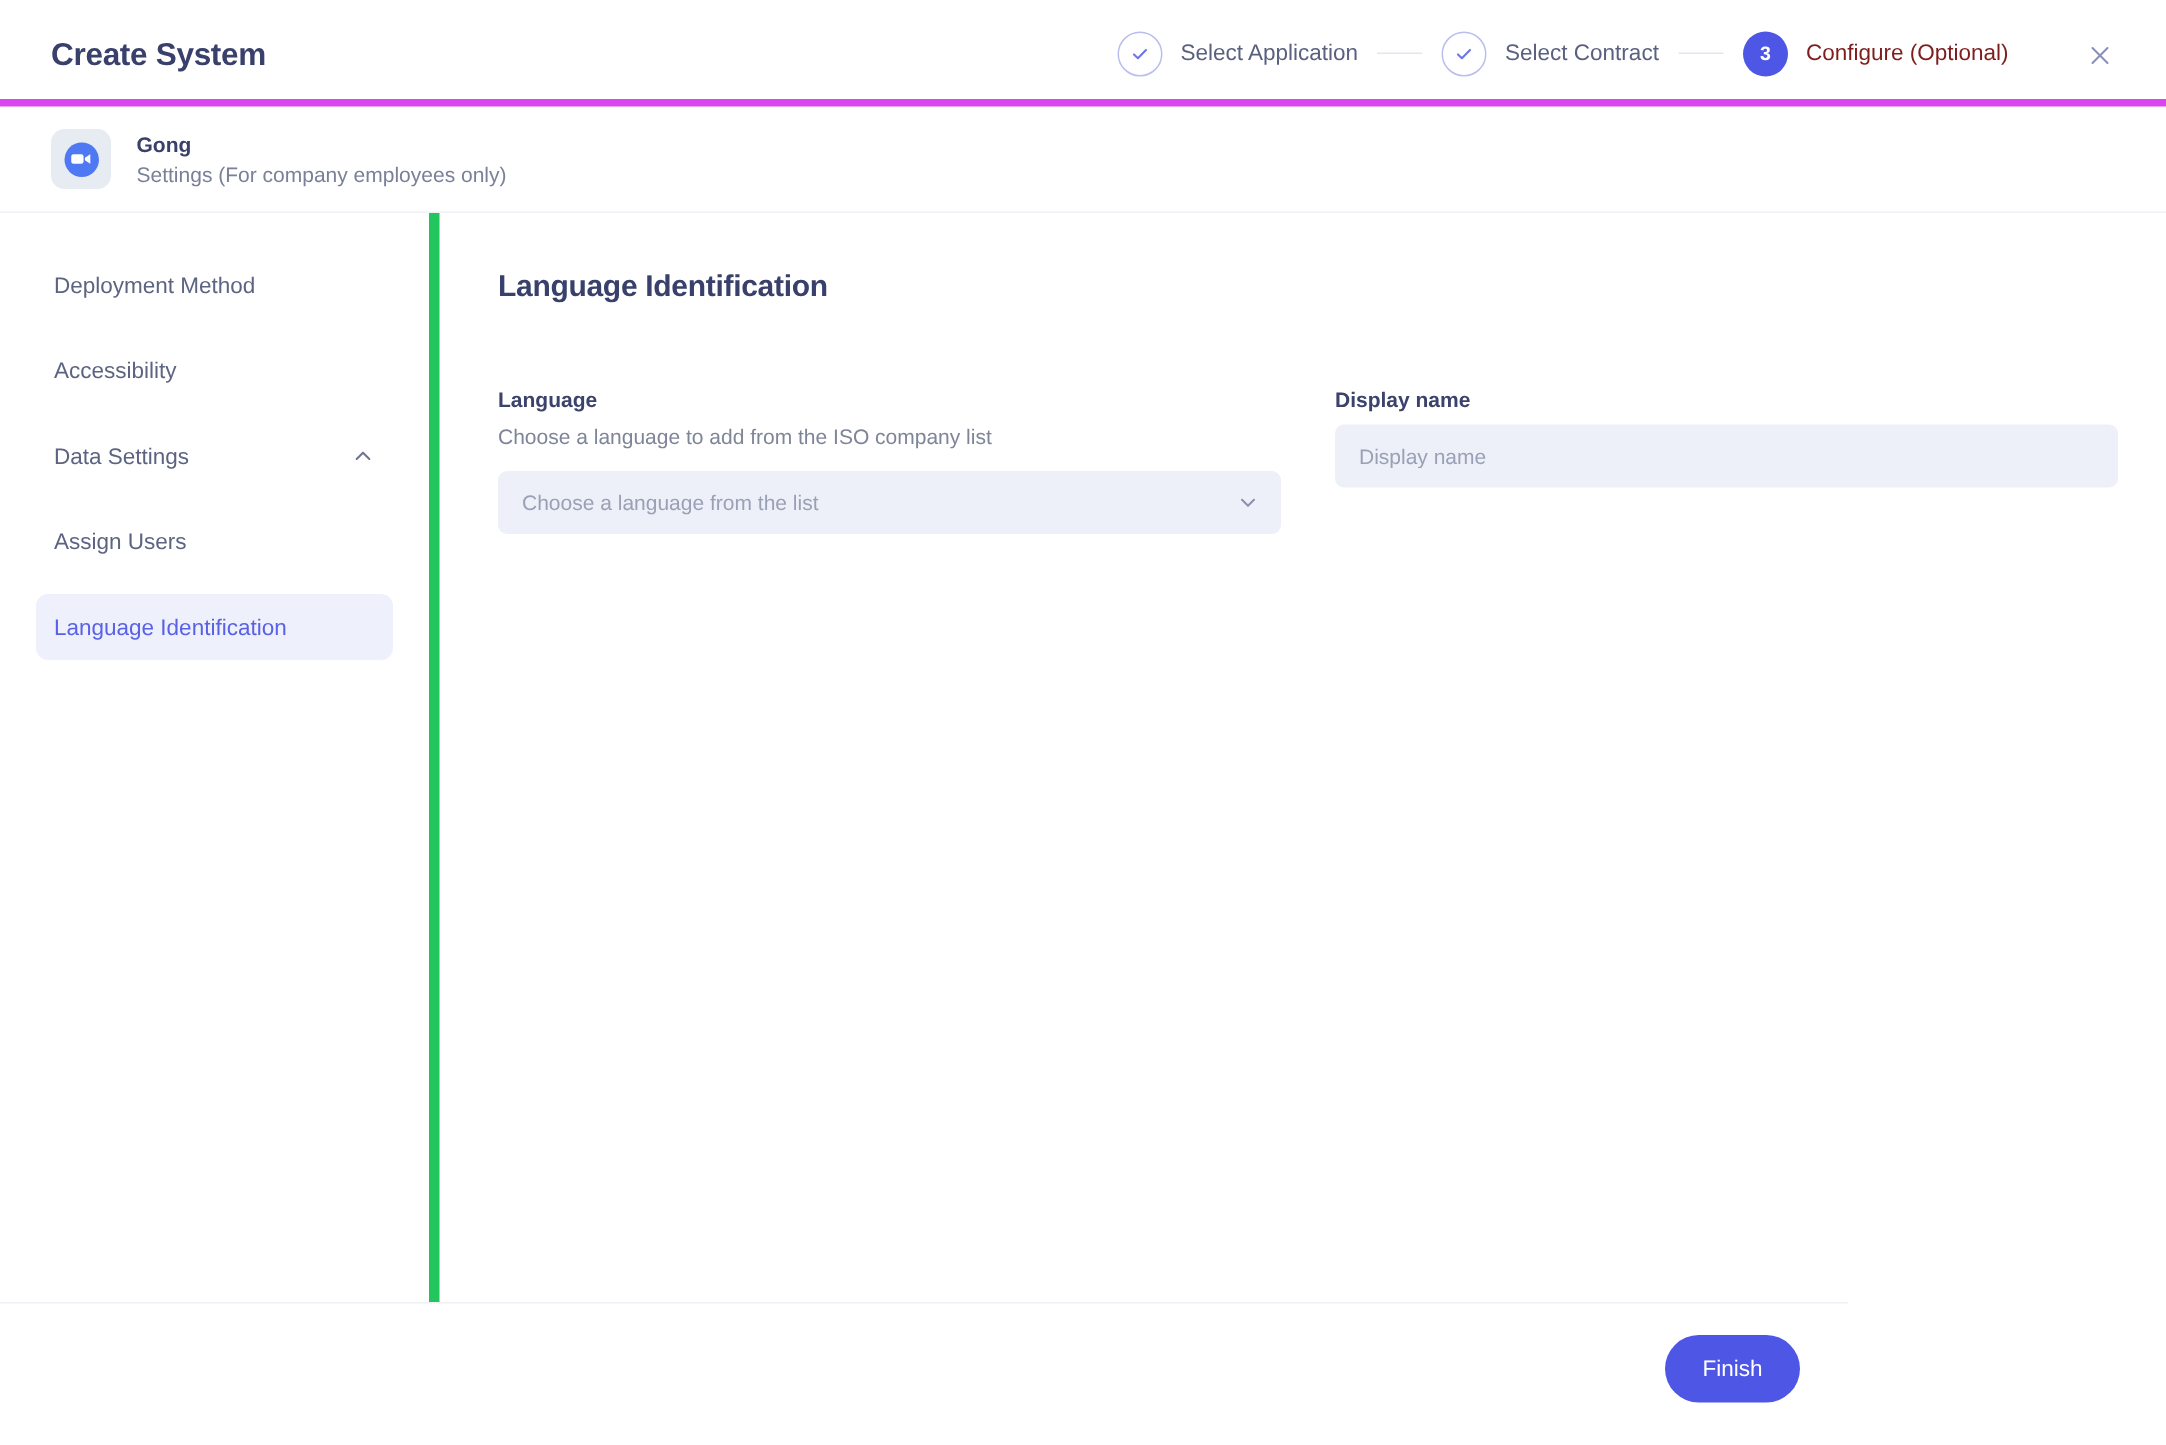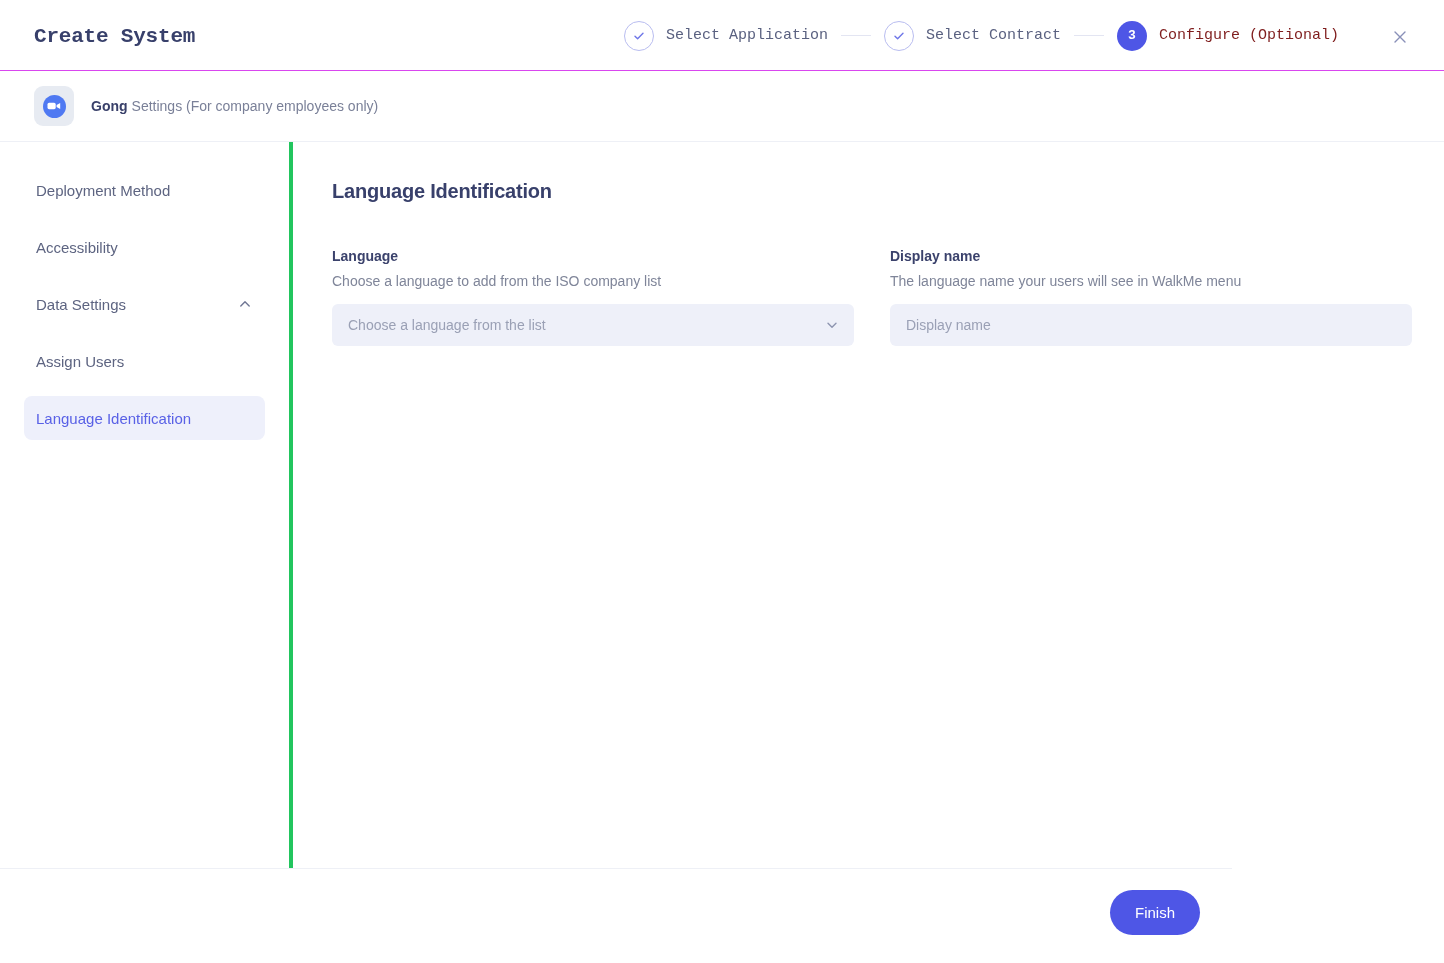--- a/index.html
+++ b/index.html
@@ -17,24 +17,23 @@
     background: #ffffff;
     overflow: hidden;
   }
 
   
   .header {
     position: absolute;
     top: 0; left: 0;
     width: 1444px;
     height: 71px;
-    border-bottom: 1px solid #d946ef;
-    display: flex;
-    align-items: center;
-    font-family: Liberation Mono, monospace;
+    border-bottom: 5px solid #d946ef;
+    display: flex;
+    align-items: center;
   }
   .header-title {
     position: absolute;
     left: 34px;
     top: 25px;
     font-size: 21px;
     font-weight: 700;
     color: #38406b;
     letter-spacing: -0.2px;
   }
@@ -123,22 +122,22 @@
     height: 23px;
     border-radius: 50%;
     background: #4f79f2;
     display: flex;
     align-items: center;
     justify-content: center;
   }
   .app-meta {
     margin-left: 17px;
     display: flex;
+    flex-direction: column;
     gap: 4px;
-    align-items: flex-end;
   }
   .app-name {
     font-size: 14px;
     font-weight: 700;
     color: #39406a;
   }
   .app-sub {
     font-size: 14px;
     color: #7a8098;
   }
@@ -148,21 +147,21 @@
     position: absolute;
     top: 142px; left: 0;
     width: 1444px;
     height: 726px;
   }
   .sidebar {
     position: absolute;
     top: 0; left: 0;
     width: 293px;
     height: 726px;
-    border-right: 4px solid #22c55e;
+    border-right: 7px solid #22c55e;
     padding-top: 26px;
   }
   .nav-item {
     height: 44px;
     margin: 0 24px;
     border-radius: 8px;
     display: flex;
     align-items: center;
     justify-content: space-between;
     padding: 0 12px;
@@ -197,21 +196,21 @@
     font-weight: 700;
     color: #38406b;
     letter-spacing: -0.2px;
     margin-top: 12px;
   }
   .fields {
     display: flex;
     gap: 36px;
     margin-top: 45px;
   }
-  .field { width: 522px; }
+  .field { width: 522px; margin-top: 10px; }
   .field-label {
     font-size: 14px;
     font-weight: 700;
     color: #3b426c;
     margin-bottom: 9px;
   }
   .field-help {
     font-size: 14px;
     color: #7f8599;
     margin-bottom: 15px;
@@ -375,21 +374,20 @@
             <span class="chev-down">
               <svg width="16" height="16" viewBox="0 0 16 16" fill="none">
                 <path d="M4 6.2 L8 10.2 L12 6.2" stroke="#8d94b0" stroke-width="1.4" stroke-linecap="round" stroke-linejoin="round"></path>
               </svg>
             </span>
           </div>
         </div>
 
         <div class="field">
           <div class="field-label">Display name</div>
-          <div class="field-help">The language name your users will see in WalkMe menu</div>
           <div class="control">
             <input type="text" placeholder="Display name" style="">
           </div>
         </div>
 
       </div>
     </div>
 
   </div>
 

